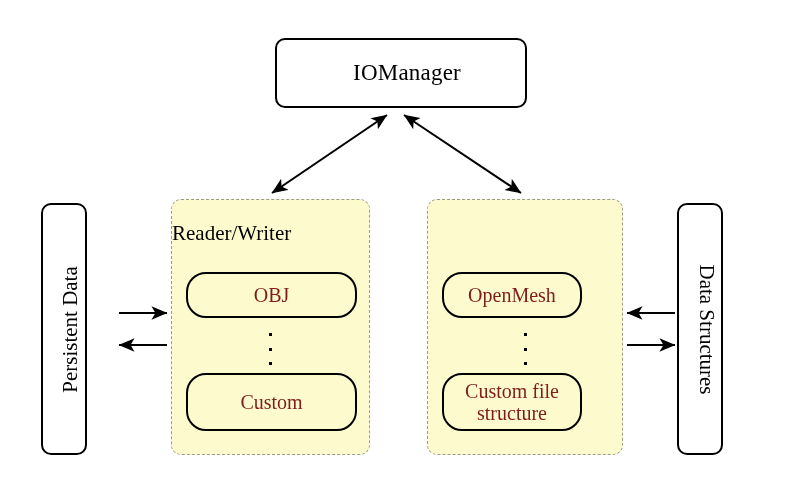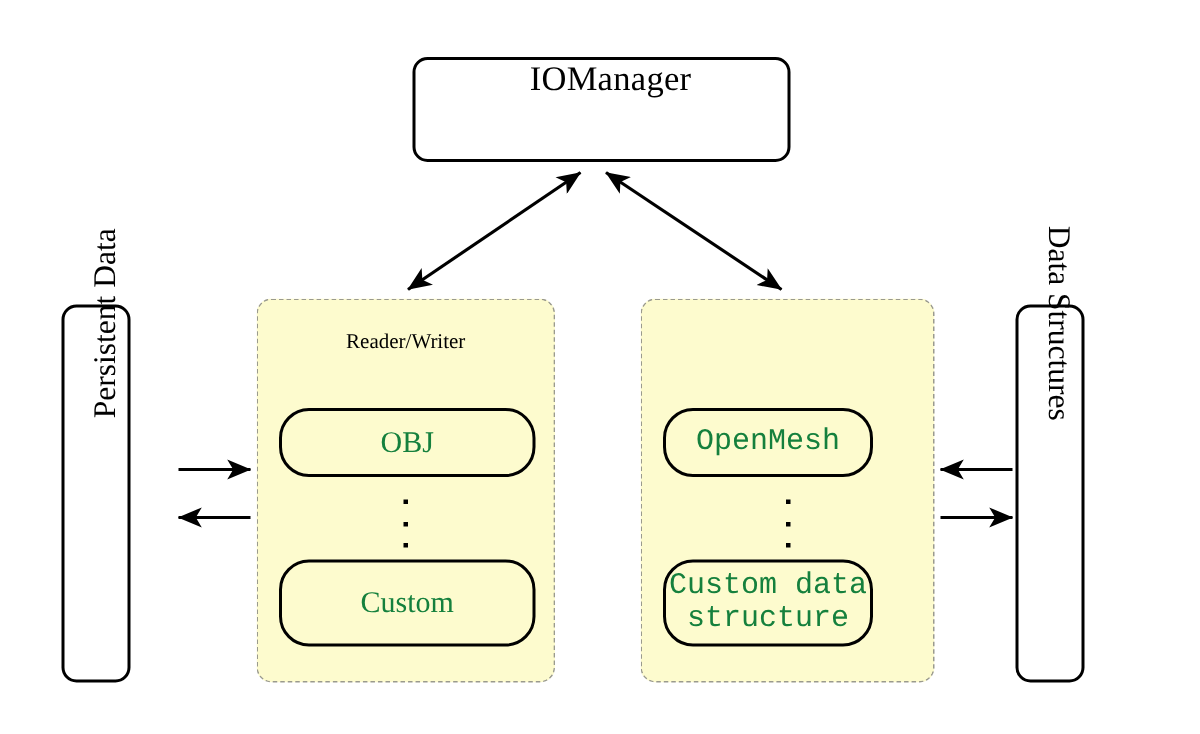--- a/index.html
+++ b/index.html
@@ -16,21 +16,21 @@
     height: 489px;
     background: #ffffff;
     overflow: hidden;
   }
 
   
   .node {
     position: absolute;
     box-sizing: border-box;
     display: flex;
-    align-items: flex-start;
+    align-items: center;
     justify-content: center;
     text-align: center;
     color: #000000;
     padding-left: 12px;
   }
 
   
   .manager-box {
     left: 275px;
     top: 38px;
@@ -74,43 +74,42 @@
     box-sizing: border-box;
   }
   .group-panel.left-panel  { left: 171px; width: 199px; }
   .group-panel.right-panel { left: 427px; width: 196px; }
 
   .group-title {
     position: absolute;
     left: 0;
     right: 0;
     top: 21px;
-    text-align: center;
-    font-size: 14px;
+    font-size: 21px;
     color: #000000;
     white-space: nowrap;
   }
 
   
   .inner-box {
     position: absolute;
     box-sizing: border-box;
     background: #fdfbce;
     border: 2.5px solid #000000;
     border-radius: 20px;
     display: flex;
     align-items: center;
     justify-content: center;
     text-align: center;
     font-size: 20px;
     line-height: 1.12;
-    color: #15803d;
+    color: #7f1d1d;
   }
   .left-panel  .inner-box { left: 14px; width: 171px; }
-  .right-panel .inner-box { left: 14px; width: 140px; font-family: Liberation Mono, monospace; }
+  .right-panel .inner-box { left: 14px; width: 140px; }
   .inner-box.slot-top    { top: 72px; height: 46px; }
   .inner-box.slot-bottom { top: 173px; height: 58px; }
 
   
   .vdots {
     position: absolute;
     top: 133px;
     left: 0;
     right: 0;
     display: flex;
@@ -221,19 +220,19 @@
     </div>
 
     <div class="vdots">
       <i></i>
         <i></i>
         <i></i>
     </div>
 
     <div class="inner-box slot-bottom">
       <span>
-        <span>Custom data</span><br>
+        <span>Custom file</span><br>
         <span>structure</span>
       </span>
     </div>
   </div>
 
 </div>
 
 </body></html>

